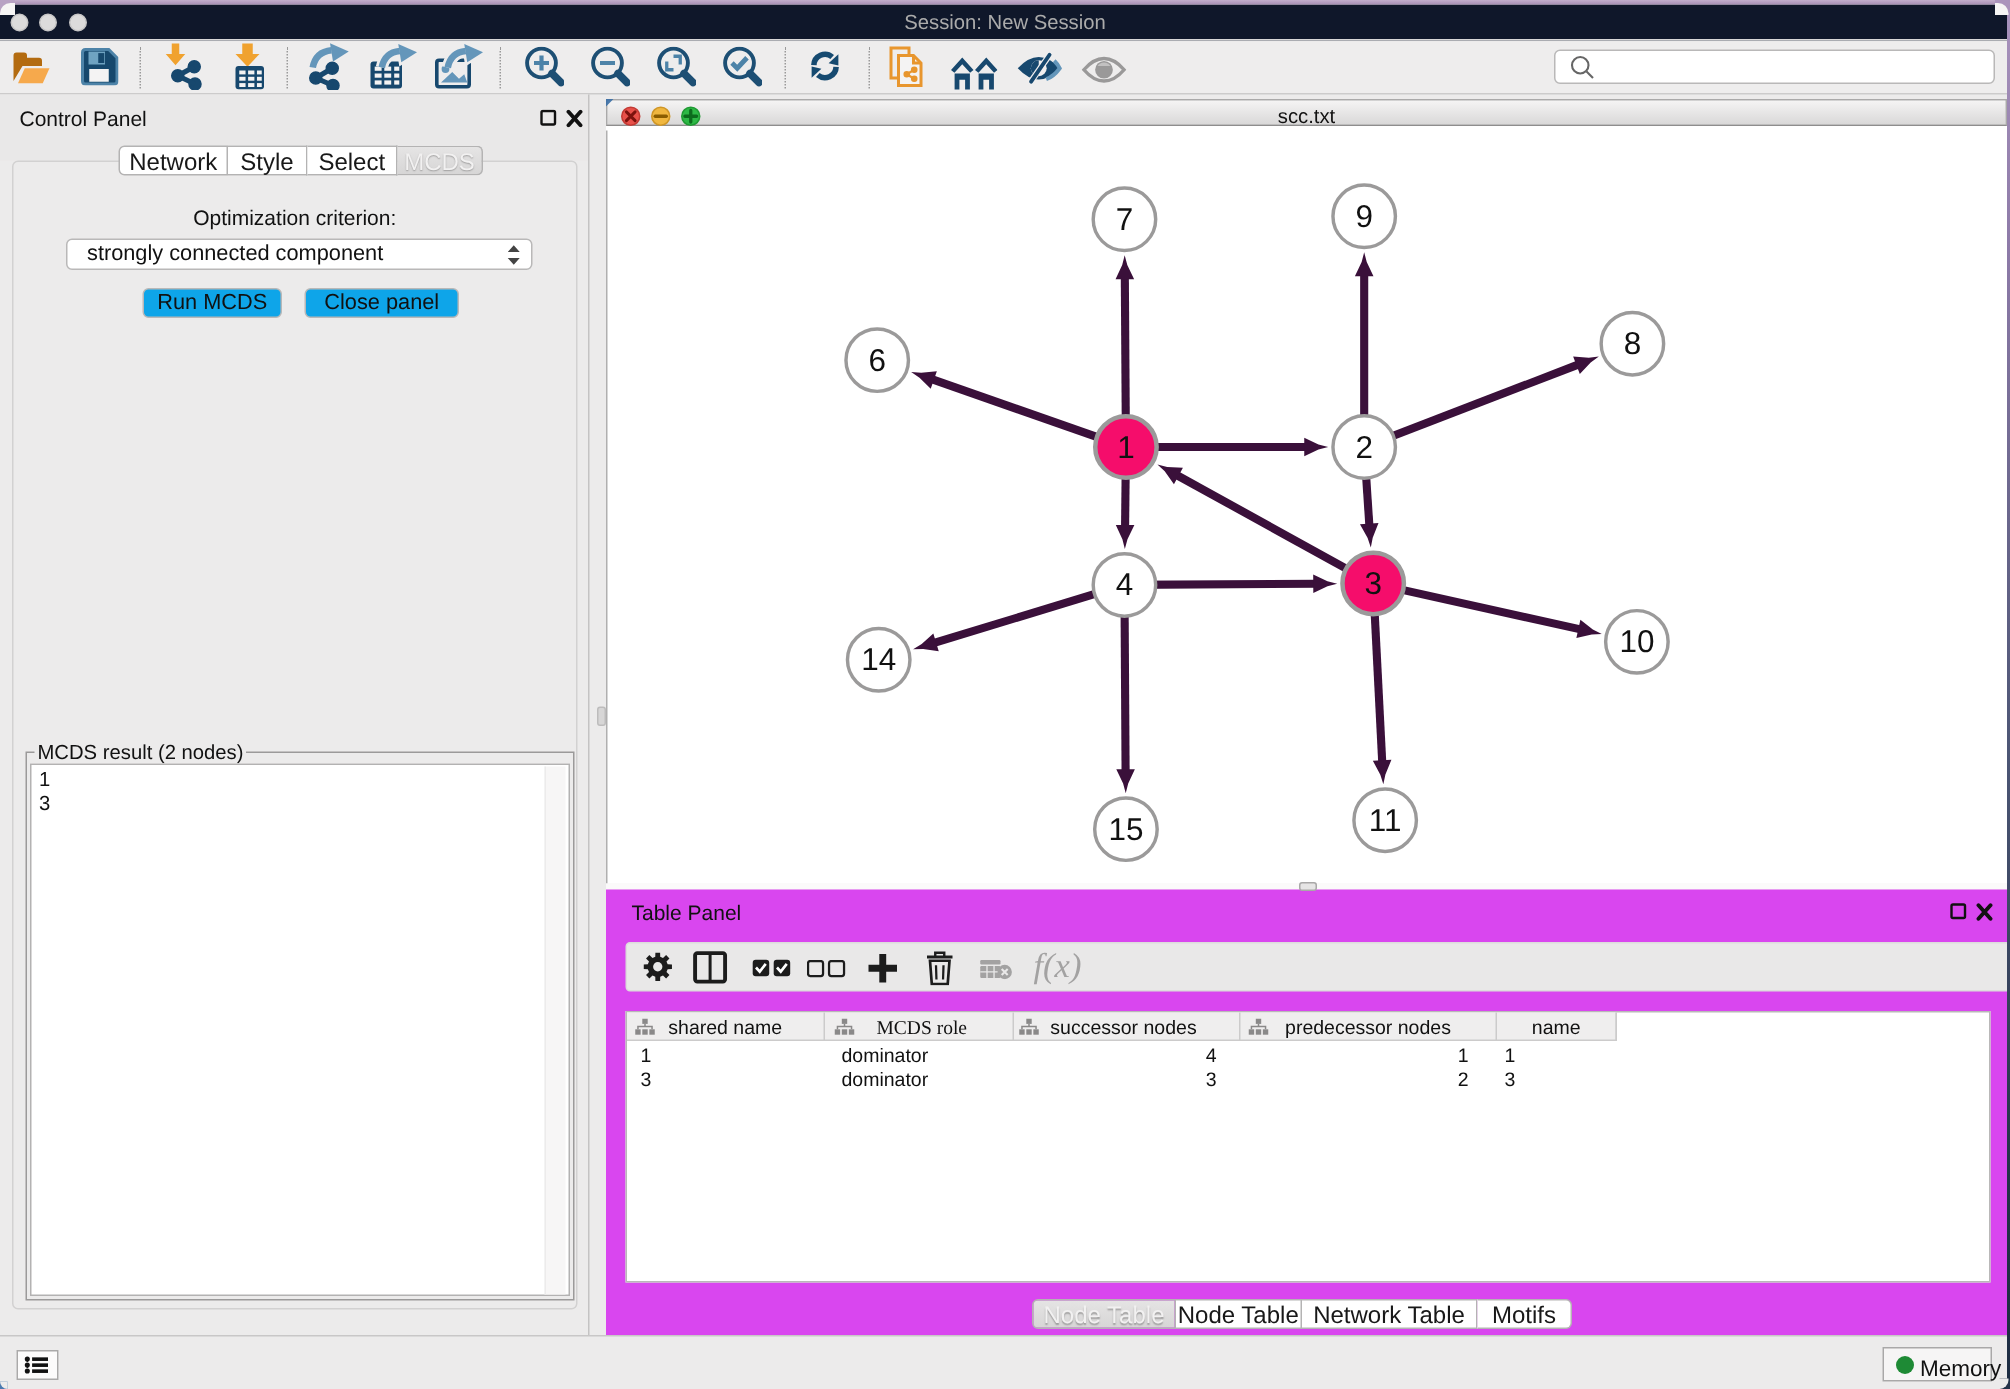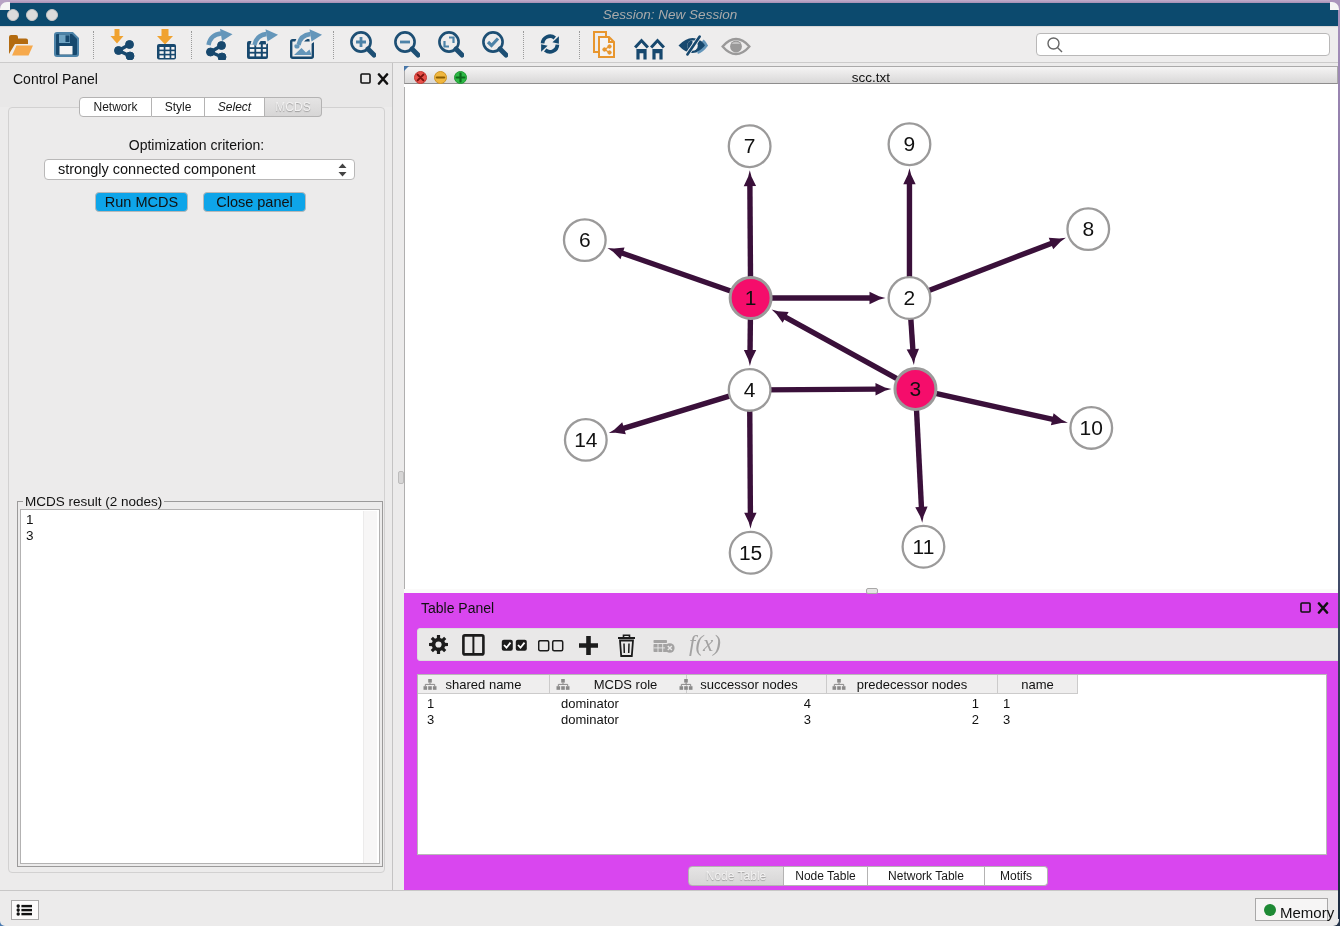--- a/index.html
+++ b/index.html
@@ -11,35 +11,35 @@
 #wp-right { z-index:100; right:0; top:0; width:2px; height:926px; background:linear-gradient(#a993bd, #8d7aa8 18%, #4b5574 55%, #243349 85%, #1d2c42); }
 #wp-brc { z-index:101; right:0; bottom:0; width:7px; height:7px; background:#243349; }
 #wp-brc::after { content:""; position:absolute; right:1px; bottom:0; width:7px; height:7px; background:#ecebeb; border-radius:0 0 6px 0; }
 #wp-blc { z-index:101; left:0; bottom:0; width:5px; height:5px; background:#4a7ab0; }
 #wp-blc::after { content:""; position:absolute; left:0; bottom:0; width:5px; height:5px; background:#ecebeb; border-radius:0 0 0 5px; }
 #wp-trc { z-index:101; right:0; top:0; width:10px; height:10px; background:#ab94bc; }
 #wp-trc::after { content:""; position:absolute; right:1px; top:2px; width:9px; height:8px; background:#f6f5f5; border-radius:0 7px 0 0; }
 #wp-tlc { z-index:101; left:0; top:0; width:10px; height:10px; background:#b8a2c4; }
 #wp-tlc::after { content:""; position:absolute; left:0; top:2px; width:10px; height:8px; background:#f6f5f5; border-radius:7px 0 0 0; }
 
-#titlebar { left:0; top:3px; width:1340px; height:24px; background:#0c4a6e; border-bottom:1px solid #d8d7d7;font-style:italic; }
+#titlebar { left:0; top:3px; width:1340px; height:24px; background:#0f172a; border-bottom:1px solid #d8d7d7; }
 .tl { position:absolute; top:6px; width:12px; height:12px; border-radius:50%; background:#dcdbdb; border:1px solid #c7c6c6; }
 #title-text { position:absolute; top:4px; left:0; width:100%; text-align:center; font-size:13.5px; color:#ababab; }
 
 #toolbar { left:0; top:28px; width:1340px; height:35px; background:#eeedED; border-bottom:1px solid #cccbcb; }
 .tbsep { position:absolute; top:3px; height:28px; width:1px; border-left:1px dotted #9a9a9a; }
 .ticon { position:absolute; top:3px; }
 
 #searchbox { position:absolute; left:1036px; top:33px; width:294px; height:23px; background:#fff; border:1px solid #b9b8b8; border-radius:4px; }
 
 #cp-title { left:13px; top:71px; font-size:14px; color:#111; }
 #cp-divider { left:392px; top:63px; width:1px; height:827px; background:#c4c3c3; }
 
 .jtab-group { position:absolute; display:flex; }
-.jtab { background:#fff; border:1px solid #b4b3b3; border-left:none; font-size:12px; color:#181818; text-align:center; padding-top:2px; height:20px; }
+.jtab { background:#fff; border:1px solid #b4b3b3; border-left:none; font-size:16px; color:#181818; text-align:center; padding-top:2px; height:20px; }
 .jtab.first { border-left:1px solid #b4b3b3; border-radius:4px 0 0 4px; }
 .jtab.last { border-radius:0 4px 4px 0; }
 .jtab.sel { background:linear-gradient(#e5e4e4,#d7d6d6); color:#f2f1f1; text-shadow:0 1px 1px #9d9c9c; }
 
 #cp-content { left:8px; top:107px; width:377px; height:766px; background:#ecebeb; border:1px solid #d2d1d1; border-radius:4px; }
 #opt-label { left:0; top:137px; width:393px; text-align:center; font-size:14px; color:#111; }
 #cp-select { left:44px; top:159px; width:311px; height:21px; background:#fff; border:1px solid #b9b8b8; border-radius:4px; font-size:14.5px; color:#111; padding:1px 0 0 13px; }
 .btn { position:absolute; height:20px; background:#0ea5e9; border:1px solid #b9b8b8; border-radius:4px; font-size:14.5px; color:#111; text-align:center; padding-top:1px; }
 #mcds-fieldset { left:17px; top:501px; width:366px; height:366px; border:1px solid #9b9a9a; }
 #mcds-legend { position:absolute; left:5px; top:-8px; background:#ecebeb; font-size:13.5px; color:#111; padding:0 2px; }
@@ -237,21 +237,21 @@
 <div class="abs" style="left:0;top:63px;width:392px;height:44px;background:#e9e8e8;"></div>
 <div class="abs" id="cp-title">Control Panel</div>
 <svg class="abs" style="left:360px;top:73px" width="30" height="12" viewBox="0 0 30 12">
   <rect x="1" y="1" width="9" height="9" fill="none" stroke="#111" stroke-width="1.6" rx="1"></rect>
   <path d="M19 1.5 L27 10.5 M27 1.5 L19 10.5" stroke="#111" stroke-width="2.6" stroke-linecap="round"></path>
 </svg>
 <div class="abs" id="cp-content"></div>
 <div class="jtab-group" style="left:79px;top:97px;">
   <div class="jtab first" style="width:73px;">Network</div>
   <div class="jtab" style="width:53px;">Style</div>
-  <div class="jtab" style="width:60px;font-style:italic;">Select</div>
+  <div class="jtab" style="width:60px;">Select</div>
   <div class="jtab sel last" style="width:57px;">MCDS</div>
 </div>
 <div class="abs" id="opt-label">Optimization criterion:</div>
 <div class="abs" id="cp-select">strongly connected component
   <svg width="11" height="16" style="position:absolute;right:6px;top:2px" viewBox="0 0 11 16">
       <path d="M1.5 6 L5.5 1.5 L9.5 6z M1.5 10 L5.5 14.5 L9.5 10z" fill="#444"></path>
     </svg>
 </div>
 <div class="btn" style="left:95px;top:192px;width:93px;">Run MCDS</div>
 <div class="btn" style="left:203px;top:192px;width:103px;">Close panel</div>
@@ -386,21 +386,21 @@
         <line x1="0.5" y1="8.9" x2="14" y2="8.9"></line>
       </g>
       <circle cx="16.8" cy="9" r="4.8" fill="#a3a2a2"></circle>
       <path d="M14.8 7 L18.8 11 M18.8 7 L14.8 11" stroke="#e9e8e8" stroke-width="1.4"></path>
     </svg>
     <div style="position:absolute;left:271px;top:2px;font-family:'Liberation Serif',serif;font-style:italic;font-size:23px;color:#a3a2a2;">f(x)</div>
   </div>
   <div id="tp-table">
     <div id="tp-header">
       <div class="th" style="left:0;width:132px;">shared name</div>
-      <div class="th" style="left:147px;width:122px;">MCDS role</div>
+      <div class="th" style="left:136px;width:122px;font-family:Liberation Serif, serif;">MCDS role</div>
       <div class="th" style="left:254px;width:155px;">successor nodes</div>
       <div class="th" style="left:409px;width:171px;">predecessor nodes</div>
       <div class="th" style="left:580px;width:80px;">name</div>
       <svg class="treeicon" style="left:5px" width="14" height="12" viewBox="0 0 14 12">
           <g fill="#8a8989">
             <rect x="5.2" y="0" width="3.6" height="3.6"></rect>
             <rect x="0.5" y="7.2" width="3.6" height="3.6"></rect>
             <rect x="5.2" y="7.2" width="3.6" height="3.6"></rect>
             <rect x="9.9" y="7.2" width="3.6" height="3.6"></rect>
           </g>

